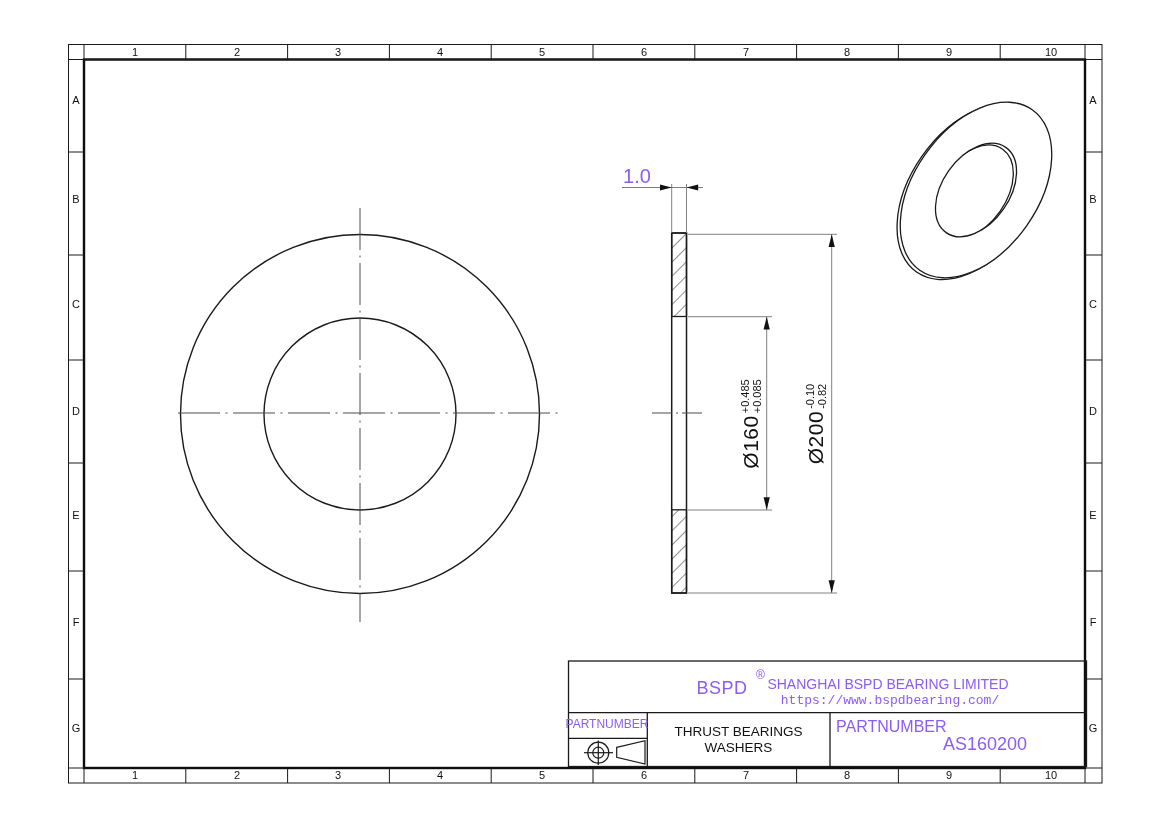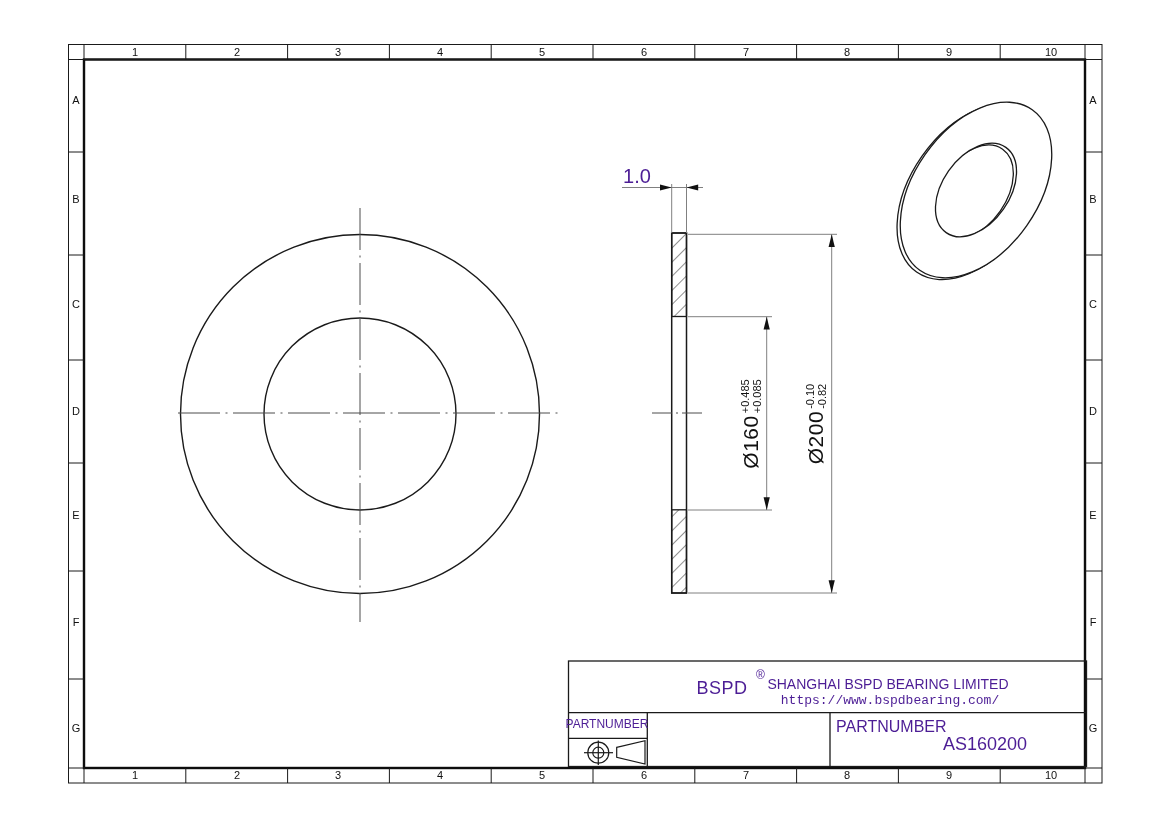--- a/index.html
+++ b/index.html
@@ -2,21 +2,21 @@
 <html><head>
 <meta charset="utf-8">
 <style>
   html,body{margin:0;padding:0;background:#fff;}
   #sheet{
     position:relative;width:1170px;height:827px;background:#fff;overflow:hidden;
     font-family:"Liberation Sans","DejaVu Sans",sans-serif;color:#111;
   }
   #linework{position:absolute;left:0;top:0;}
   .lbl{position:absolute;transform:translate(-50%,-50%);font-size:11px;color:#111;white-space:nowrap;}
-  .txt{position:absolute;white-space:nowrap;color:#4c1d95;}
+  .txt{position:absolute;white-space:nowrap;color:#8b5cf6;}
   .center{transform:translate(-50%,-50%);}
   .dim-thickness{font-size:20px;}
   .dim-rot{
     position:absolute;display:flex;align-items:flex-start;justify-content:center;
     transform:rotate(-90deg);white-space:nowrap;
   }
   .dim-main{font-size:21px;line-height:23px;letter-spacing:0.5px;}
   .dim-tol{display:flex;flex-direction:column;font-size:11px;line-height:11.5px;margin-left:2px;margin-top:1px;}
   .tb-logo{font-size:18px;letter-spacing:0.5px;}
   .tb-reg{font-size:12px;}
@@ -209,16 +209,20 @@
       <span>-0.10</span>
       <span>-0.82</span>
     </span>
   </div>
 
   <span class="txt center tb-logo" style="left:722px;top:688px">BSPD</span>
   <span class="txt tb-reg" style="left:756px;top:668px">®</span>
   <span class="txt center tb-company" style="left:888px;top:684px">SHANGHAI BSPD BEARING LIMITED</span>
   <span class="txt center tb-url" style="left:890px;top:700px">https://www.bspdbearing.com/</span>
   <span class="txt center tb-projection" style="left:607px;top:724px">PARTNUMBER</span>
+  <div class="tb-product" style="position:absolute;left:648px;top:724px;width:181px">
+    <div>THRUST BEARINGS</div>
+    <div>WASHERS</div>
+  </div>
   <span class="txt tb-pn-label" style="left:836px;top:718px">PARTNUMBER</span>
   <span class="txt center tb-pn-value" style="left:985px;top:744px">AS160200</span>
 
 </div>
 
 </body></html>

